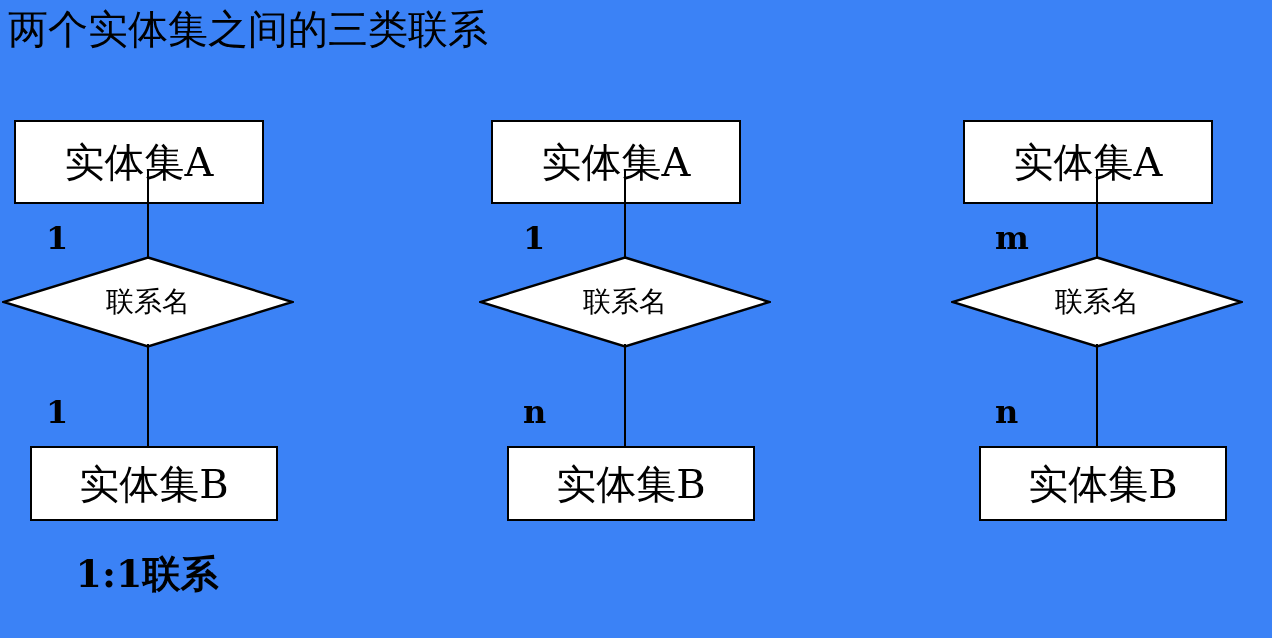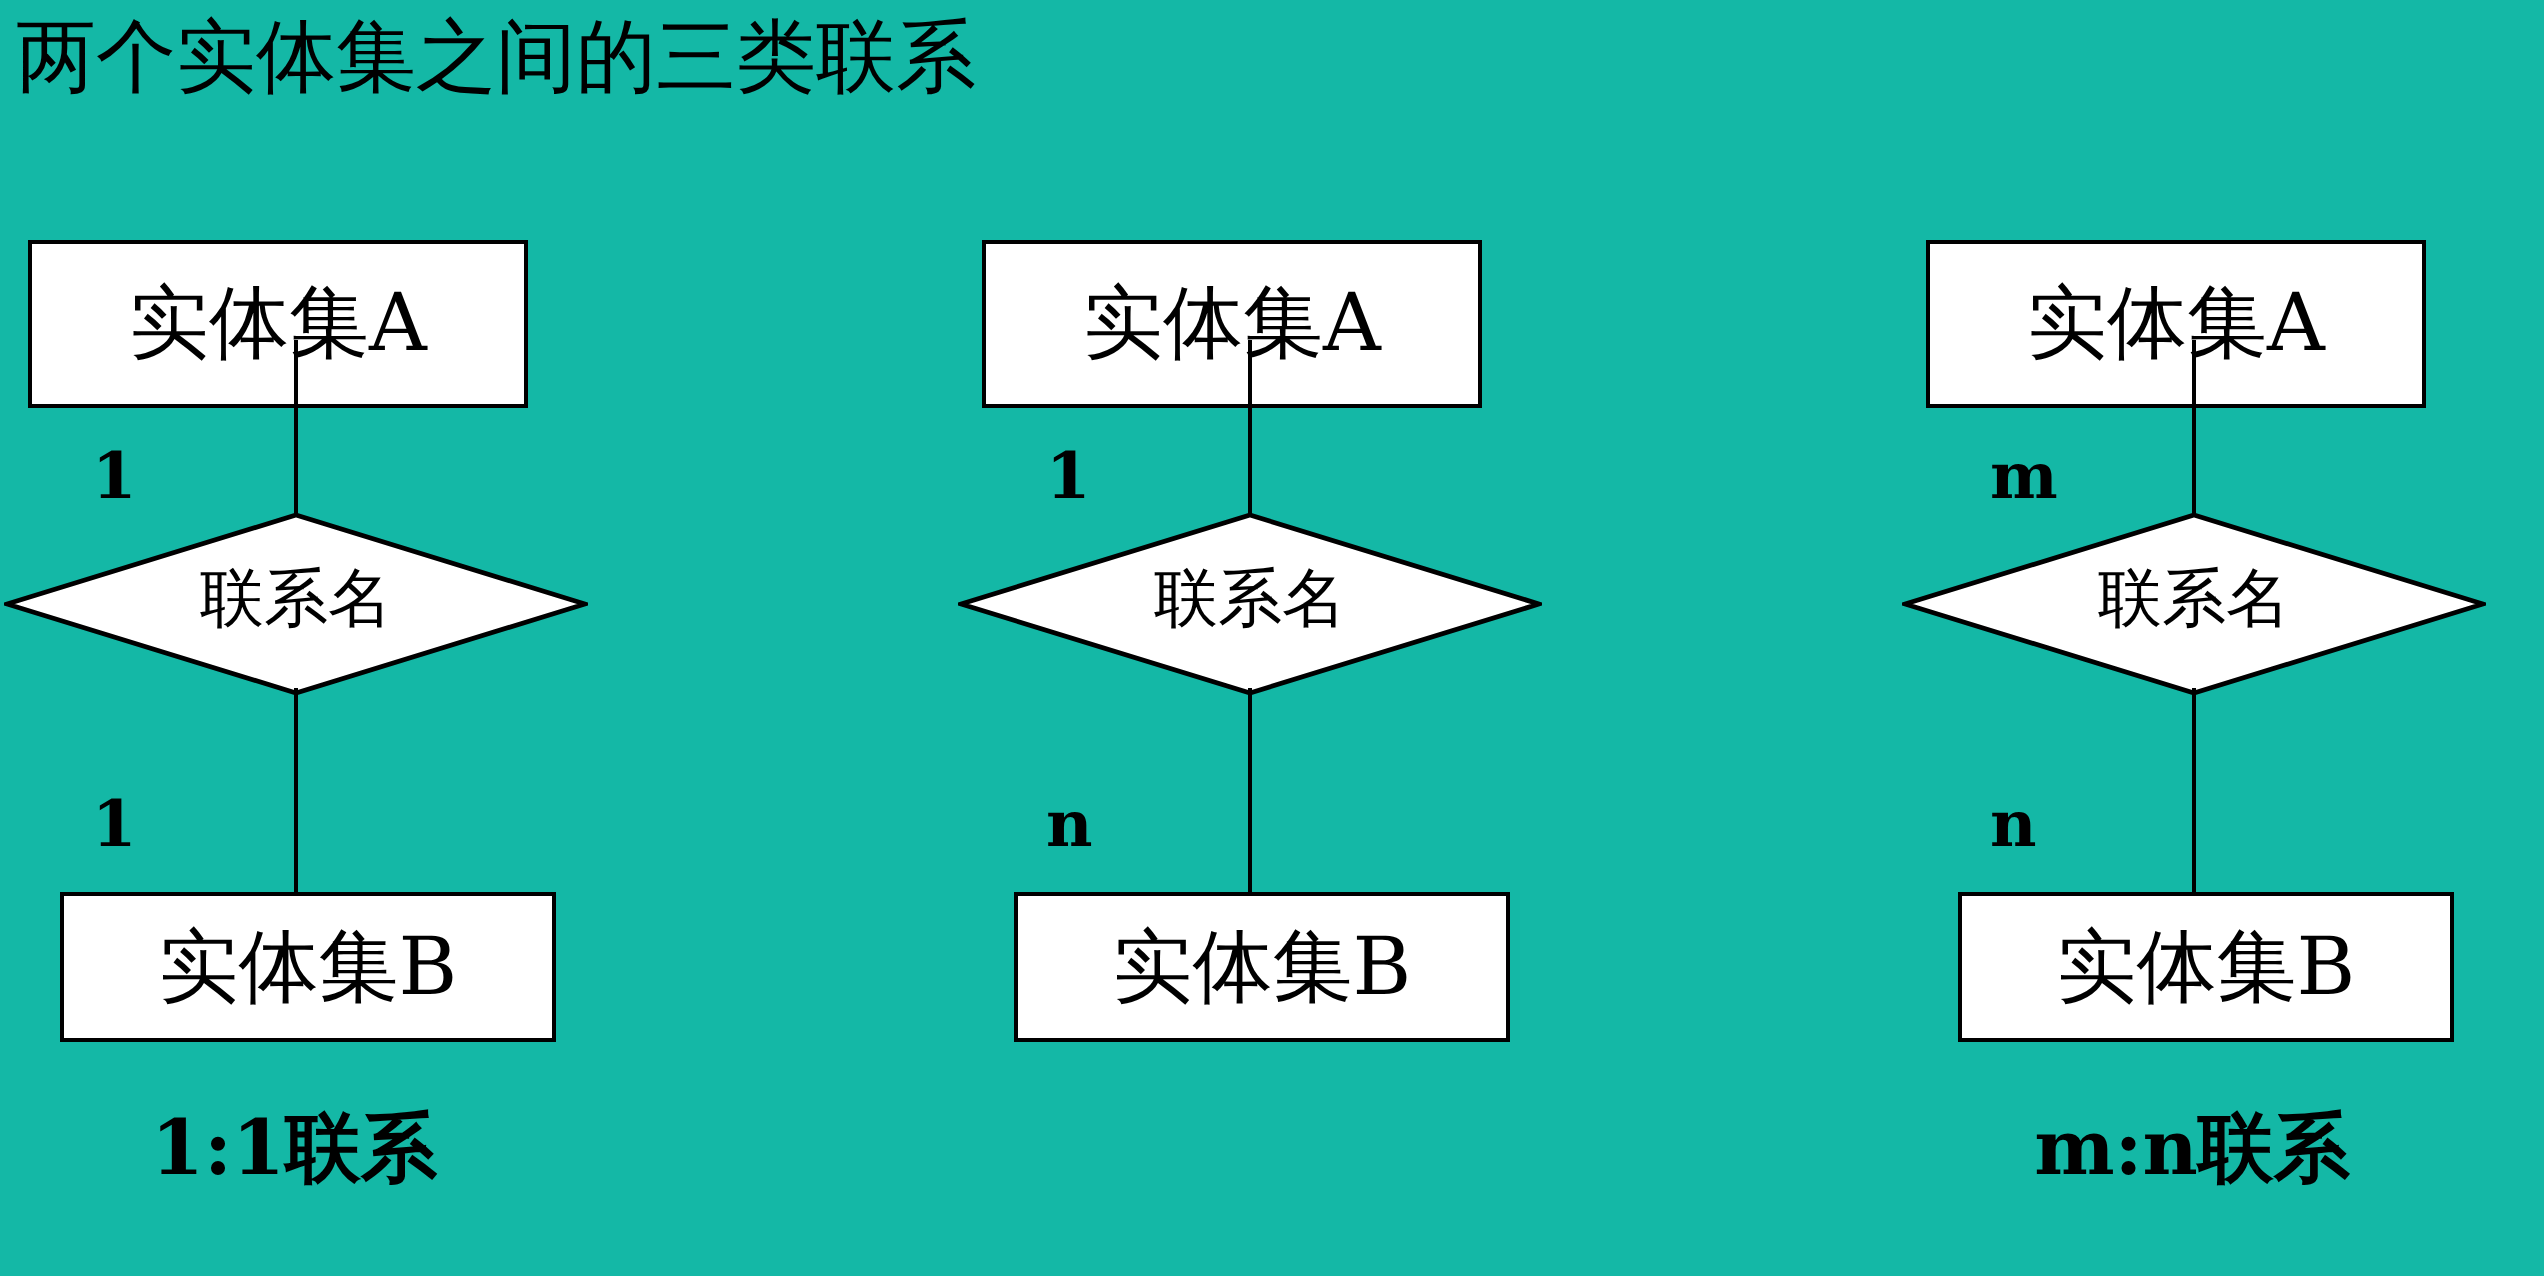--- a/index.html
+++ b/index.html
@@ -5,21 +5,21 @@
 <style>
   html, body {
     margin: 0;
     padding: 0;
     background: #ffffff;
   }
   #page {
     position: relative;
     width: 1272px;
     height: 638px;
-    background: #14b8a6;
+    background: #3b82f6;
     overflow: hidden;
     font-family: "DejaVu Serif", "Liberation Serif", serif;
     color: #000000;
   }
 
   
   #title {
     position: absolute;
     left: 8px;
     top: 2px;
@@ -95,24 +95,24 @@
   }
   .diamond-label {
     position: absolute;
     left: 0;
     top: 0;
     width: 292px;
     height: 92px;
     display: flex;
     align-items: center;
     justify-content: center;
-    font-size: 32px;
+    font-size: 28px;
     line-height: 40px;
     white-space: nowrap;
-    font-family: Liberation Mono, monospace;
+    font-family: Liberation Serif, serif;
   }
 
   
   .connector {
     position: absolute;
     width: 0;
     border-left: 2px solid #000000;
   }
   .connector-upper {
     left: 160px;
@@ -238,16 +238,15 @@
     </div>
 
     <div class="connector connector-lower"></div>
 
     <div class="cardinality card-lower">n</div>
 
     <div class="entity-box entity-bottom">
       <span class="entity-label">实体集B</span>
     </div>
 
-    <div class="caption">m:n联系</div>
   </div>
 
 </div>
 
 </body></html>

